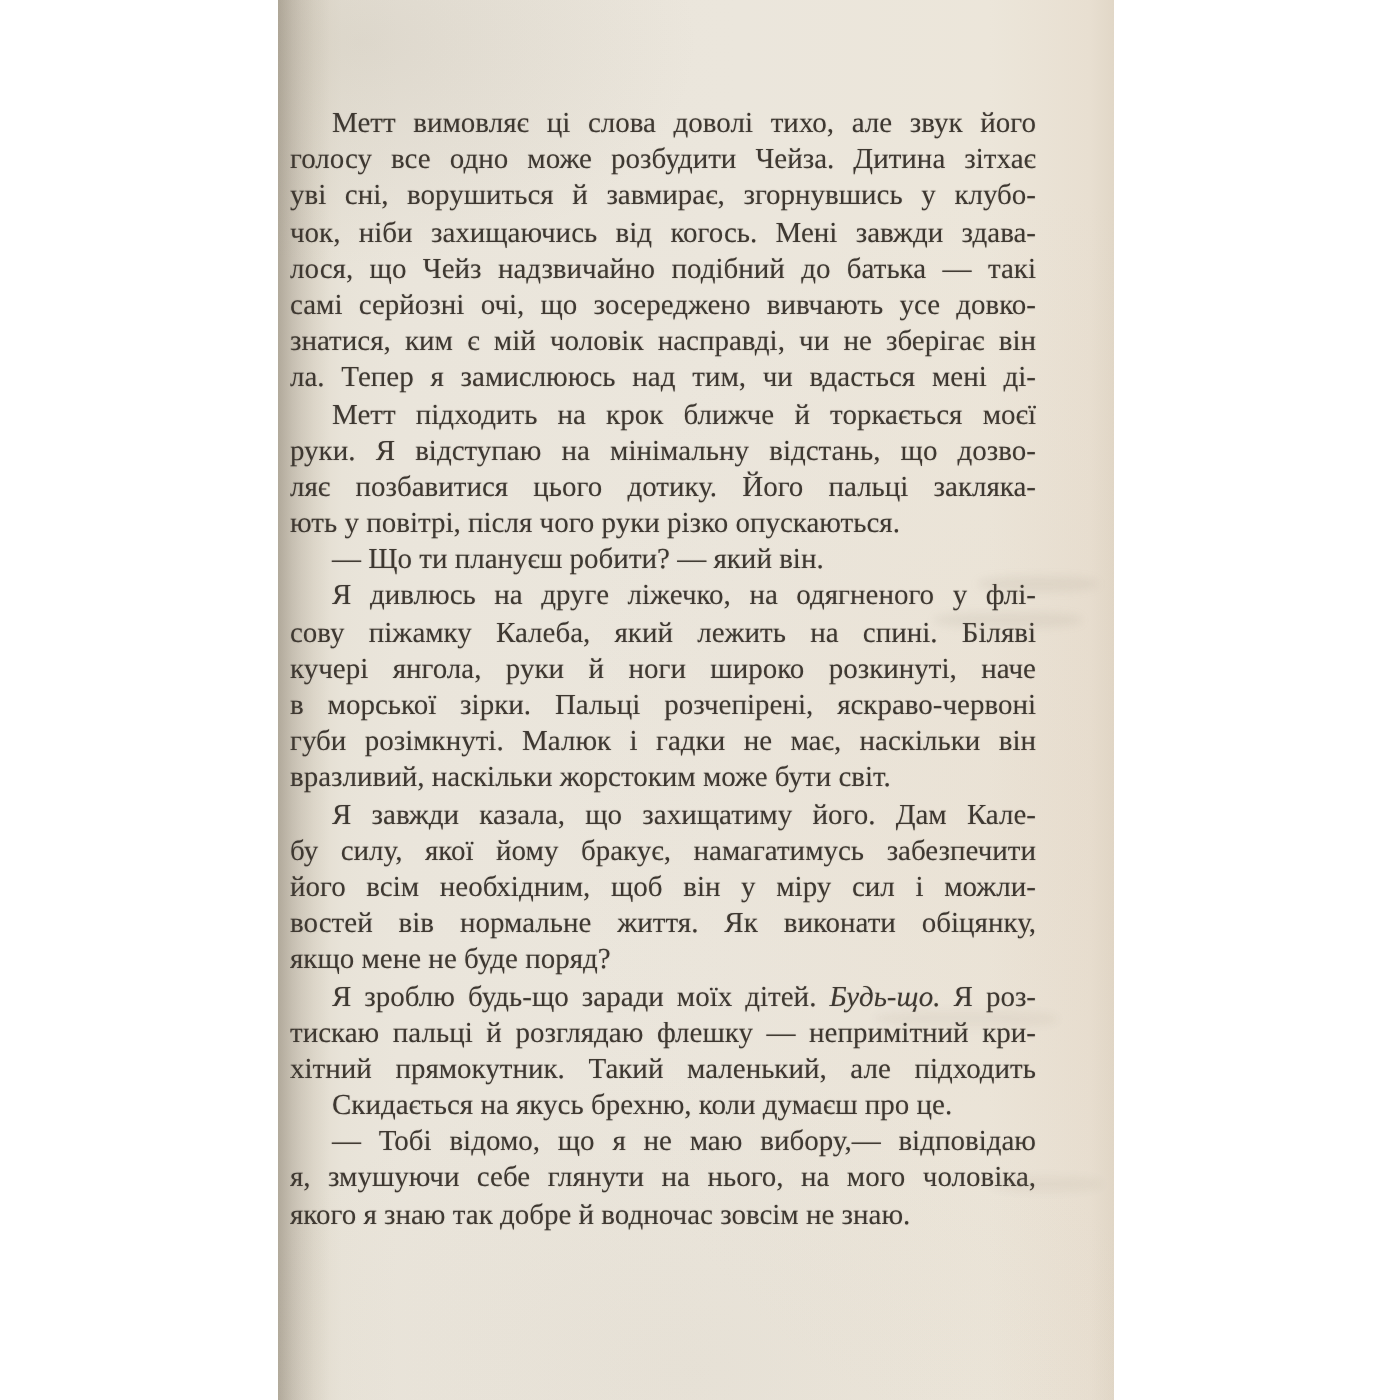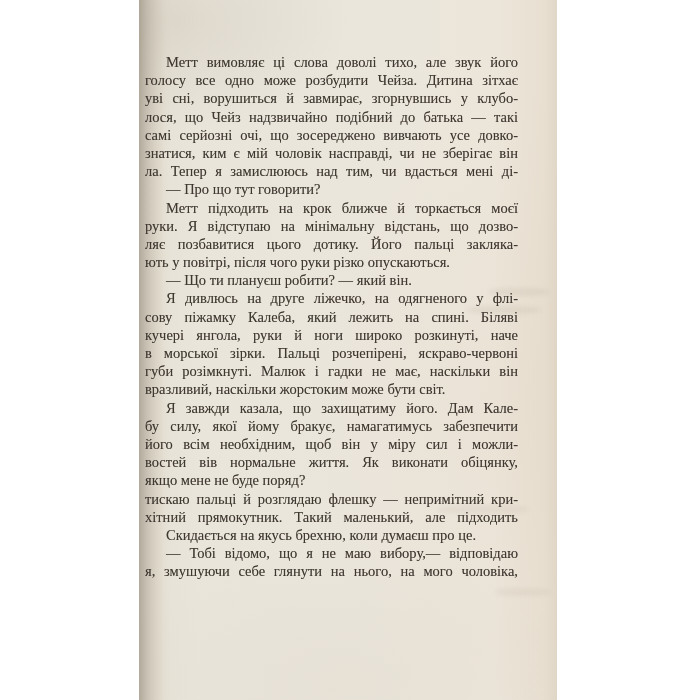--- a/index.html
+++ b/index.html
@@ -74,45 +74,47 @@
 </head>
 <body>
 
 <div class="canvas">
   <div class="page">
     <div class="gutter"></div>
     <div class="text-block">
         <div class="line indent">Метт вимовляє ці слова доволі тихо, але звук його</div>
         <div class="line">голосу все одно може розбудити Чейза. Дитина зітхає</div>
         <div class="line">уві сні, ворушиться й завмирає, згорнувшись у клубо-</div>
+        <div class="line">чок, ніби захищаючись від когось. Мені завжди здава-</div>
         <div class="line">лося, що Чейз надзвичайно подібний до батька — такі</div>
         <div class="line">самі серйозні очі, що зосереджено вивчають усе довко-</div>
         <div class="line">знатися, ким є мій чоловік насправді, чи не зберігає він</div>
         <div class="line">ла. Тепер я замислююсь над тим, чи вдасться мені ді-</div>
-        <div class="line indent last">— Про що тут говорити?</div>
         <div class="line indent">Метт підходить на крок ближче й торкається моєї</div>
         <div class="line">руки. Я відступаю на мінімальну відстань, що дозво-</div>
         <div class="line">ляє позбавитися цього дотику. Його пальці закляка-</div>
         <div class="line last">ють у повітрі, після чого руки різко опускаються.</div>
         <div class="line indent last">— Що ти плануєш робити? — який він.</div>
         <div class="line indent">Я дивлюсь на друге ліжечко, на одягненого у флі-</div>
         <div class="line">сову піжамку Калеба, який лежить на спині. Біляві</div>
         <div class="line">кучері янгола, руки й ноги широко розкинуті, наче</div>
         <div class="line">в морської зірки. Пальці розчепірені, яскраво-червоні</div>
         <div class="line">губи розімкнуті. Малюк і гадки не має, наскільки він</div>
         <div class="line last">вразливий, наскільки жорстоким може бути світ.</div>
         <div class="line indent">Я завжди казала, що захищатиму його. Дам Кале-</div>
         <div class="line">бу силу, якої йому бракує, намагатимусь забезпечити</div>
         <div class="line">його всім необхідним, щоб він у міру сил і можли-</div>
         <div class="line">востей вів нормальне життя. Як виконати обіцянку,</div>
         <div class="line last">якщо мене не буде поряд?</div>
+        <div class="line indent">Я зроблю будь-що заради моїх дітей. <i>Будь-що.</i> Я роз-</div>
         <div class="line">тискаю пальці й розглядаю флешку — непримітний кри-</div>
         <div class="line">хітний прямокутник. Такий маленький, але підходить</div>
         <div class="line indent last">Скидається на якусь брехню, коли думаєш про це.</div>
         <div class="line indent">— Тобі відомо, що я не маю вибору,— відповідаю</div>
         <div class="line">я, змушуючи себе глянути на нього, на мого чоловіка,</div>
+        <div class="line last">якого я знаю так добре й водночас зовсім не знаю.</div>
       </div>
     <div class="smudge s1"></div>
     <div class="smudge s2"></div>
     <div class="smudge s3"></div>
     <div class="smudge s4"></div>
   </div>
 </div>
 
 </body></html>

